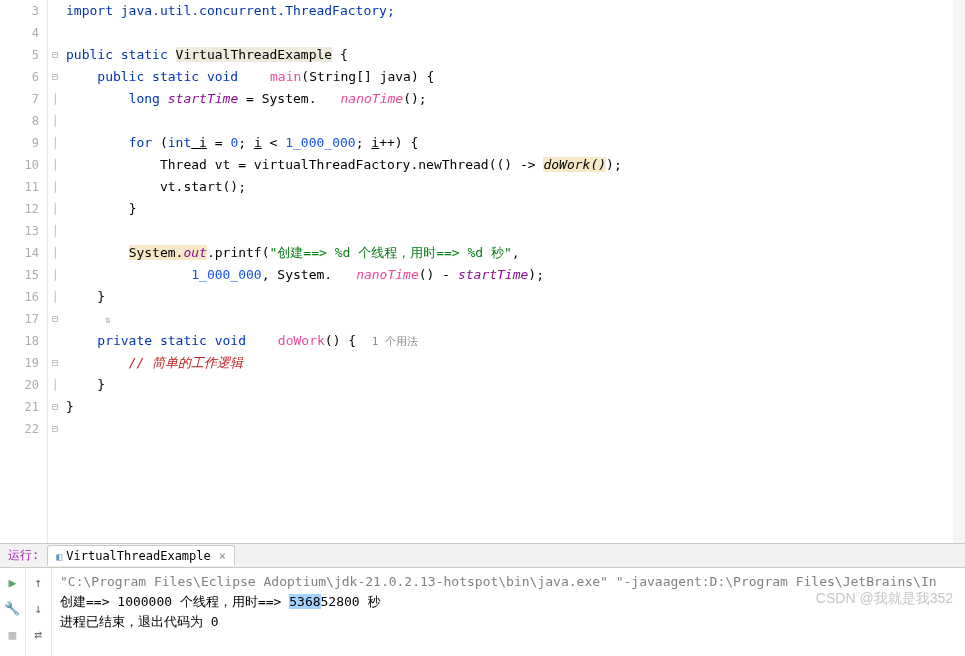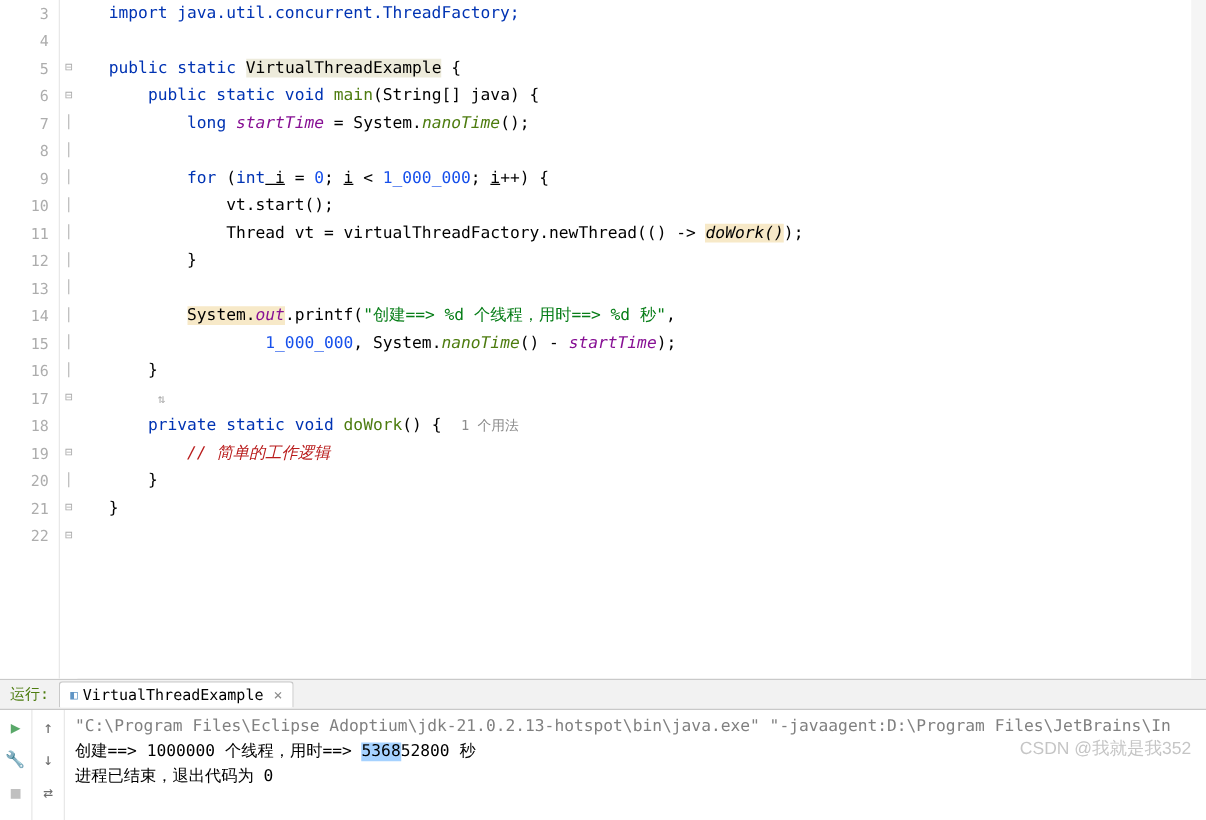--- a/index.html
+++ b/index.html
@@ -42,30 +42,29 @@
       height: 22px;
       line-height: 22px;
       text-align: center;
       color: #adadad;
       font-size: 10px;
     }
     .code-area {
       flex: 1;
       overflow: auto;
       padding-left: 4px;
-      margin-left: 21px;
     }
     .code-line {
       height: 22px;
       line-height: 22px;
       white-space: pre;
       font-family: 'Consolas', 'Monaco', monospace;
     }
     .kw { color: #0033b3; }
-    .mth { color: #4d7c0f; }
+    .mth { color: #ec4899; padding-left: 24px; }
     .fld { color: #871094; font-style: italic; }
     .str { color: #067d17; }
     .num { color: #1750eb; }
     .cmt { color: #b91c1c; font-style: italic; }
     .hl { background: #edebdb; }
     .hl2 { background: #f7e9c8; }
     .usage { color: #8c8c8c; font-size: 11px; }
     .param { color: #000; }
     .var { color: #000; }
     .divider-h {
@@ -81,21 +80,21 @@
     .run-header {
       height: 24px;
       display: flex;
       align-items: center;
       border-bottom: 1px solid #c9c9c9;
       background: #f2f2f2;
       font-size: 12px;
     }
     .run-label {
       padding: 0 8px;
-      color: #4d7c0f;
+      color: #a21caf;
     }
     .run-tab {
       background: #fff;
       padding: 3px 8px;
       display: flex;
       align-items: center;
       gap: 4px;
       border: 1px solid #c9c9c9;
       border-bottom: none;
       border-radius: 3px 3px 0 0;
@@ -215,22 +214,22 @@
     <div class="fold-mark">⊟</div>
   </div>
   <div class="code-area">
     <div class="code-line"><span class="kw">import java.util.concurrent.ThreadFactory;</span></div>
     <div class="code-line"></div>
     <div class="code-line"><span class="kw">public</span><span class="kw"> static </span><span class="hl">VirtualThreadExample</span><span> {</span></div>
     <div class="code-line">    <span class="kw">public static void</span><span class="mth"> main</span><span>(String[] </span><span class="param">java</span><span>) {</span></div>
     <div class="code-line">        <span class="kw">long</span><span class="fld"> startTime</span><span> = System.</span><span class="mth" style="font-style:italic">nanoTime</span><span>();</span></div>
     <div class="code-line"></div>
     <div class="code-line">        <span class="kw">for</span><span> (</span><span class="kw">int</span><span class="var" style="text-decoration:underline"> i</span><span> = </span><span class="num">0</span><span>; </span><span class="var" style="text-decoration:underline">i</span><span> &lt; </span><span class="num">1_000_000</span><span>; </span><span class="var" style="text-decoration:underline">i</span><span>++) {</span></div>
+    <div class="code-line">            <span>Thread </span><span class="var">vt</span><span> = </span><span class="var">virtualThreadFactory</span><span>.newThread(() -&gt; </span><span class="hl2" style="font-style:italic">doWork()</span><span>);</span></div>
     <div class="code-line">            <span class="var">vt</span><span>.start();</span></div>
-    <div class="code-line">            <span>Thread </span><span class="var">vt</span><span> = </span><span class="var">virtualThreadFactory</span><span>.newThread(() -&gt; </span><span class="hl2" style="font-style:italic">doWork()</span><span>);</span></div>
     <div class="code-line">        <span>}</span></div>
     <div class="code-line"></div>
     <div class="code-line">        <span class="hl2">System.</span><span class="hl2 fld">out</span><span>.printf(</span><span class="str">"创建==&gt; %d 个线程，用时==&gt; %d 秒"</span><span>,</span></div>
     <div class="code-line">                <span class="num">1_000_000</span><span>, System.</span><span class="mth" style="font-style:italic">nanoTime</span><span>() - </span><span class="fld">startTime</span><span>);</span></div>
     <div class="code-line">    <span>}</span></div>
     <div class="code-line">     <span style="color:#adadad;font-size:10px">⇅</span></div>
     <div class="code-line">    <span class="kw">private static void</span><span class="mth"> doWork</span><span>() {  </span><span class="usage">1 个用法</span></div>
     <div class="code-line">        <span class="cmt">// 简单的工作逻辑</span></div>
     <div class="code-line">    <span>}</span></div>
     <div class="code-line"><span>}</span></div>

